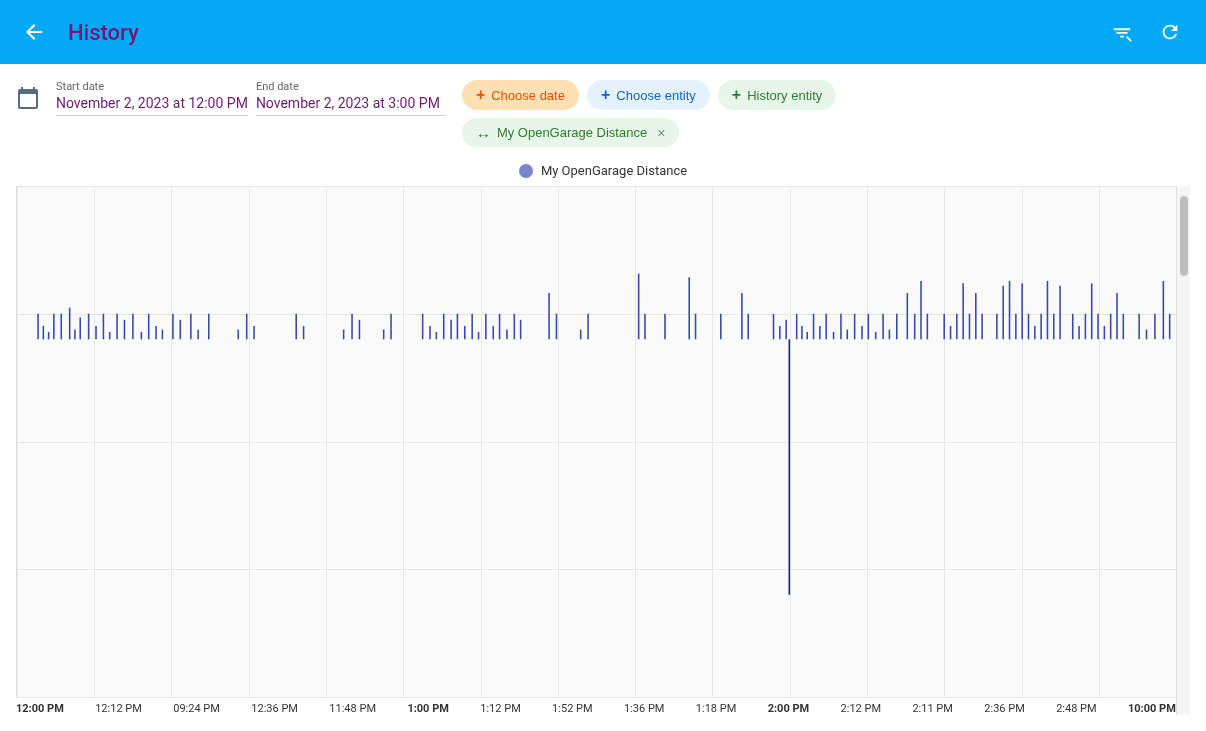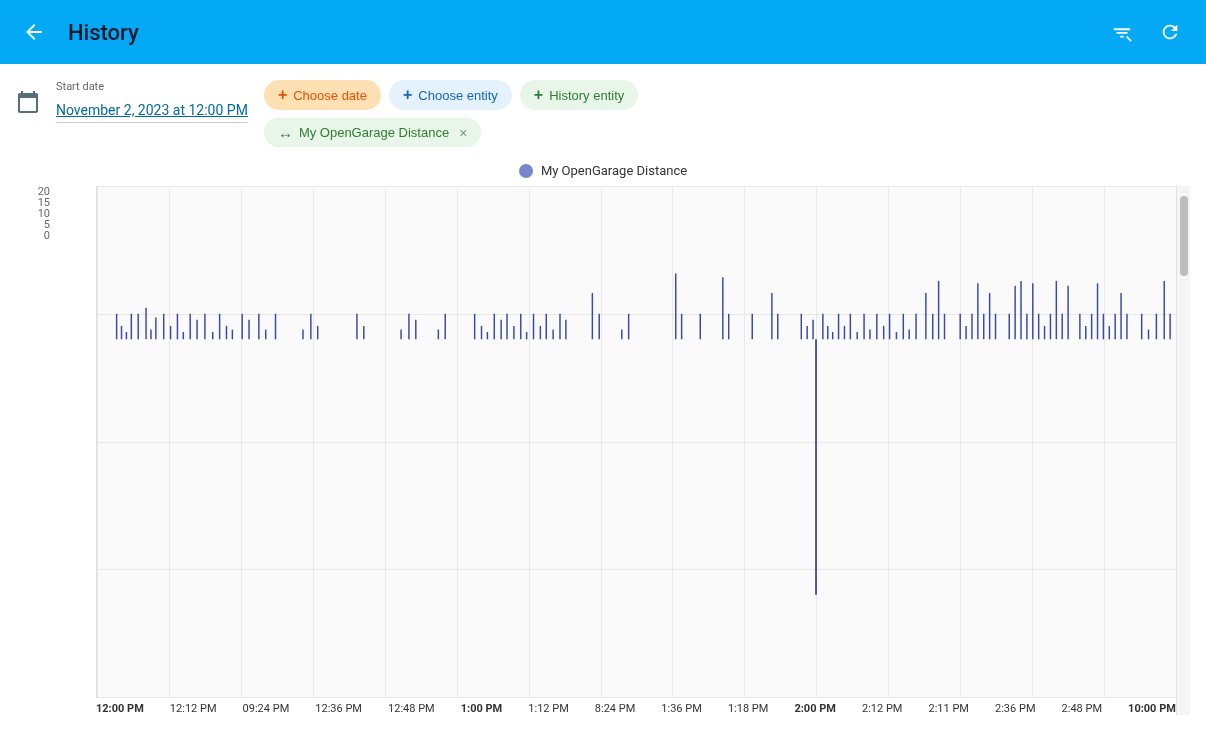--- a/index.html
+++ b/index.html
@@ -24,21 +24,21 @@
       cursor: pointer;
       margin-right: 16px;
       width: 36px;
       height: 36px;
       display: flex;
       align-items: center;
       justify-content: center;
       border-radius: 50%;
     }
     .header-title {
-      color: #0f172a;
+      color: #701a75;
       font-size: 22px;
       font-weight: 500;
       flex: 1;
     }
     .header-actions {
       display: flex;
       align-items: center;
       gap: 8px;
     }
     .header-icon-btn {
@@ -79,31 +79,29 @@
       display: flex;
       gap: 8px;
       align-items: center;
     }
     .date-field {
       display: flex;
       flex-direction: column;
       border-bottom: 1px solid #ccc;
       padding-bottom: 4px;
       min-width: 190px;
-      gap: 7px;
     }
     .date-label {
       font-size: 11px;
       color: #666;
       margin-bottom: 2px;
     }
     .date-value {
       font-size: 14px;
-      color: #0369a1;
-      text-decoration: underline;
+      color: #701a75;
     }
     .calendar-icon-wrapper {
       color: #546e7a;
       font-size: 22px;
       margin-right: 8px;
       display: flex;
       align-items: center;
     }
 
     
@@ -207,21 +205,20 @@
       color: #666;
       text-align: right;
       padding-right: 6px;
       line-height: 1;
     }
     .chart-inner {
       flex: 1;
       display: flex;
       flex-direction: column;
       overflow: hidden;
-      margin-left: 40px;
     }
     .chart-plot-area {
       flex: 1;
       position: relative;
       background: #fafafa;
       border-left: 1px solid #e0e0e0;
       border-bottom: 1px solid #e0e0e0;
     }
     .grid-line-h {
       position: absolute;
@@ -309,20 +306,24 @@
       <div class="date-section">
         <div class="calendar-icon-wrapper">
           <svg width="24" height="24" viewBox="0 0 24 24" fill="#546e7a">
             <path d="M20 3h-1V1h-2v2H7V1H5v2H4c-1.1 0-2 .9-2 2v16c0 1.1.9 2 2 2h16c1.1 0 2-.9 2-2V5c0-1.1-.9-2-2-2zm0 18H4V8h16v13z"></path>
           </svg>
         </div>
         <div class="date-field">
           <span class="date-label">Start date</span>
           <span class="date-value">November 2, 2023 at 12:00 PM</span>
         </div>
+        <div class="date-field">
+          <span class="date-label">End date</span>
+          <span class="date-value">November 2, 2023 at 3:00 PM</span>
+        </div>
       </div>
 
       <div class="chips-section">
         <div class="chips-row">
           <button class="chip chip-area">
             <span class="chip-plus">+</span>
             <span>Choose date</span>
           </button>
           <button class="chip chip-device">
             <span class="chip-plus">+</span>
@@ -346,31 +347,20 @@
     <div class="chart-container">
 
       <div class="chart-legend">
         <div class="legend-dot"></div>
         <span class="legend-label">My OpenGarage Distance</span>
       </div>
 
       <div style="display:flex; flex:1; overflow:hidden;">
         <div class="chart-wrapper">
 
-          <div style="display:flex;flex-direction:column;position:relative;">
-
-            <div style="position:absolute;left:-8px;top:50%;transform:translateY(-50%) rotate(-90deg);font-size:10px;color:#888;writing-mode:horizontal-tb;white-space:nowrap;">in</div>
-            <div class="y-axis">
-              <span class="y-tick">20</span>
-              <span class="y-tick">15</span>
-              <span class="y-tick">10</span>
-              <span class="y-tick">5</span>
-              <span class="y-tick">0</span>
-            </div>
-          </div>
 
           <div class="chart-inner">
             <div class="chart-plot-area">
 
               <div class="grid-line-h" style="top:0%;"></div>
               <div class="grid-line-h" style="top:25%;"></div>
               <div class="grid-line-h" style="top:50%;"></div>
               <div class="grid-line-h" style="top:75%;"></div>
               <div class="grid-line-h" style="top:100%;"></div>
 
@@ -533,24 +523,24 @@
                   <line x1="1094" y1="126" x2="1094" y2="105"></line>
                 </g>
               </svg>
             </div>
 
             <div class="x-axis">
               <span class="x-tick bold">12:00 PM</span>
               <span class="x-tick">12:12 PM</span>
               <span class="x-tick">09:24 PM</span>
               <span class="x-tick">12:36 PM</span>
-              <span class="x-tick">12:48 PM</span>
+              <span class="x-tick">11:48 PM</span>
               <span class="x-tick bold">1:00 PM</span>
               <span class="x-tick">1:12 PM</span>
-              <span class="x-tick">8:24 PM</span>
+              <span class="x-tick">1:52 PM</span>
               <span class="x-tick">1:36 PM</span>
               <span class="x-tick">1:18 PM</span>
               <span class="x-tick bold">2:00 PM</span>
               <span class="x-tick">2:12 PM</span>
               <span class="x-tick">2:11 PM</span>
               <span class="x-tick">2:36 PM</span>
               <span class="x-tick">2:48 PM</span>
               <span class="x-tick bold">10:00 PM</span>
             </div>
           </div>

